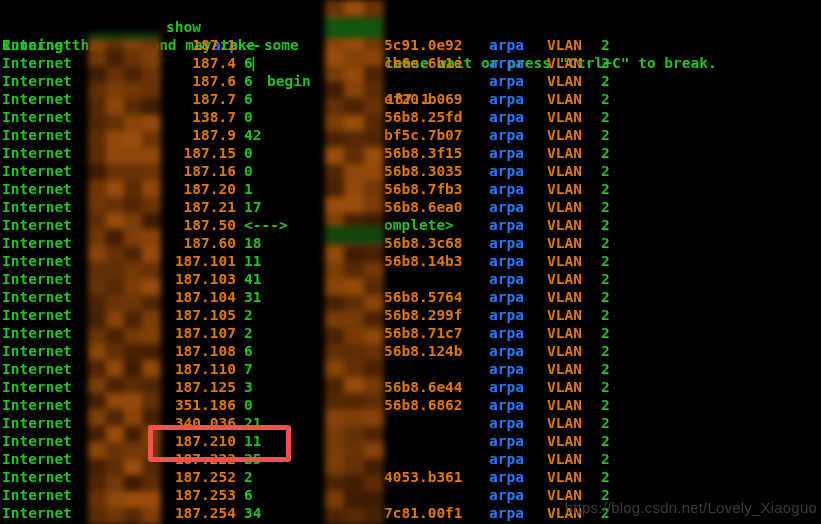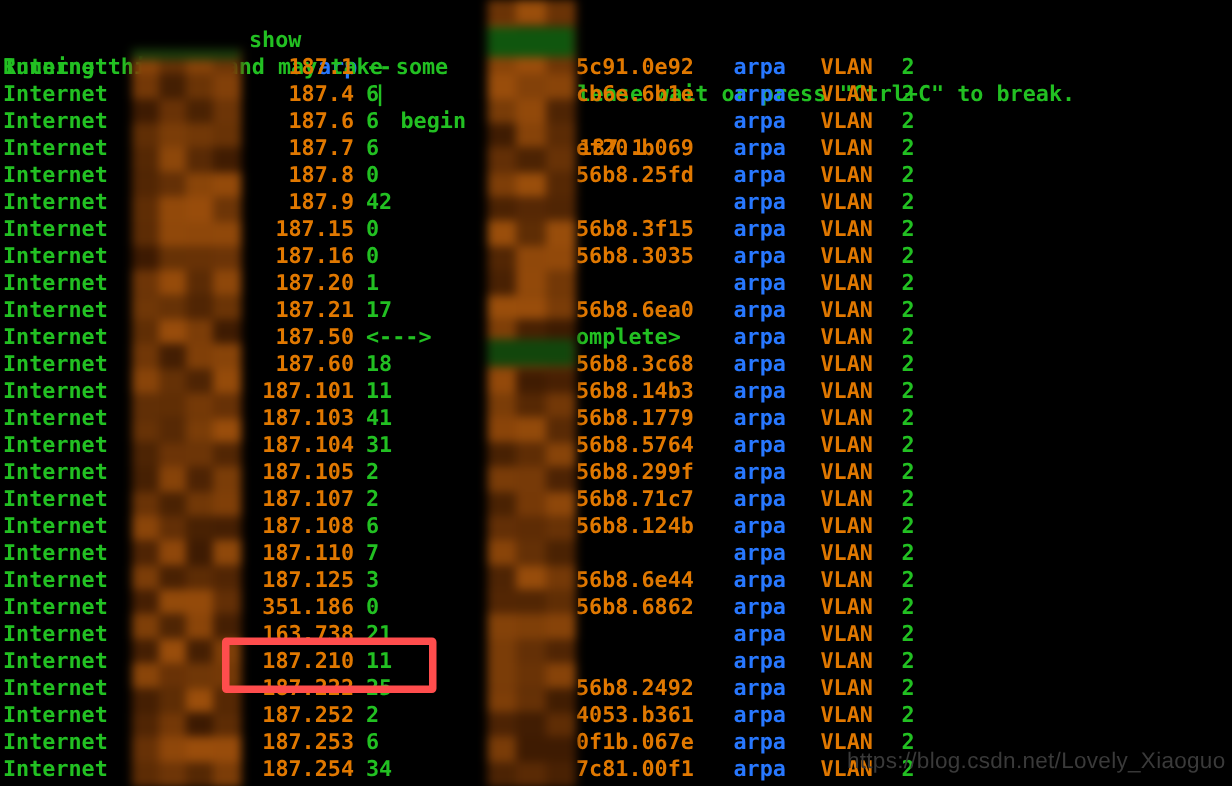--- a/index.html
+++ b/index.html
@@ -103,42 +103,42 @@
   <div class="line" style="top:18px;">
     <span class="abs c-green" style="left:2px;">Running this command may take some</span>
     <span class="abs c-green" style="left:385px;">lease wait or press "Ctrl+C" to break.</span>
   </div>
 
   <div id="arp-rows">
       <div class="line" style="top: 36px;"><span class="seg c-green col-proto">Internet</span><span class="seg c-orange col-ip">187.1</span><span class="seg c-green col-age">--</span><span class="seg c-orange col-mac">5c91.0e92</span><span class="seg c-blue col-type">arpa</span><span class="seg c-orange col-iface">VLAN</span><span class="seg c-green col-vlan">2</span></div>
       <div class="line" style="top: 54px;"><span class="seg c-green col-proto">Internet</span><span class="seg c-orange col-ip">187.4</span><span class="seg c-green col-age">6</span><span class="seg c-orange col-mac">cb6e.6b1e</span><span class="seg c-blue col-type">arpa</span><span class="seg c-orange col-iface">VLAN</span><span class="seg c-green col-vlan">2</span></div>
       <div class="line" style="top: 72px;"><span class="seg c-green col-proto">Internet</span><span class="seg c-orange col-ip">187.6</span><span class="seg c-green col-age">6</span><span class="seg c-blue col-type">arpa</span><span class="seg c-orange col-iface">VLAN</span><span class="seg c-green col-vlan">2</span></div>
       <div class="line" style="top: 90px;"><span class="seg c-green col-proto">Internet</span><span class="seg c-orange col-ip">187.7</span><span class="seg c-green col-age">6</span><span class="seg c-orange col-mac">ef20.b069</span><span class="seg c-blue col-type">arpa</span><span class="seg c-orange col-iface">VLAN</span><span class="seg c-green col-vlan">2</span></div>
-      <div class="line" style="top: 108px;"><span class="seg c-green col-proto">Internet</span><span class="seg c-orange col-ip">187.8</span><span class="seg c-green col-age">0</span><span class="seg c-orange col-mac">56b8.25fd</span><span class="seg c-blue col-type">arpa</span><span class="seg c-orange col-iface">VLAN</span><span class="seg c-green col-vlan">2</span></div>
-      <div class="line" style="top: 126px;"><span class="seg c-green col-proto">Internet</span><span class="seg c-orange col-ip">187.9</span><span class="seg c-green col-age">42</span><span class="seg c-blue col-type">arpa</span><span class="seg c-orange col-iface">VLAN</span><span class="seg c-green col-vlan">2</span></div>
+      <div class="line" style="top: 108px;"><span class="seg c-green col-proto">Internet</span><span class="seg c-orange col-ip">138.7</span><span class="seg c-green col-age">0</span><span class="seg c-orange col-mac">56b8.25fd</span><span class="seg c-blue col-type">arpa</span><span class="seg c-orange col-iface">VLAN</span><span class="seg c-green col-vlan">2</span></div>
+      <div class="line" style="top: 126px;"><span class="seg c-green col-proto">Internet</span><span class="seg c-orange col-ip">187.9</span><span class="seg c-green col-age">42</span><span class="seg c-orange col-mac">bf5c.7b07</span><span class="seg c-blue col-type">arpa</span><span class="seg c-orange col-iface">VLAN</span><span class="seg c-green col-vlan">2</span></div>
       <div class="line" style="top: 144px;"><span class="seg c-green col-proto">Internet</span><span class="seg c-orange col-ip">187.15</span><span class="seg c-green col-age">0</span><span class="seg c-orange col-mac">56b8.3f15</span><span class="seg c-blue col-type">arpa</span><span class="seg c-orange col-iface">VLAN</span><span class="seg c-green col-vlan">2</span></div>
       <div class="line" style="top: 162px;"><span class="seg c-green col-proto">Internet</span><span class="seg c-orange col-ip">187.16</span><span class="seg c-green col-age">0</span><span class="seg c-orange col-mac">56b8.3035</span><span class="seg c-blue col-type">arpa</span><span class="seg c-orange col-iface">VLAN</span><span class="seg c-green col-vlan">2</span></div>
-      <div class="line" style="top: 180px;"><span class="seg c-green col-proto">Internet</span><span class="seg c-orange col-ip">187.20</span><span class="seg c-green col-age">1</span><span class="seg c-blue col-type">arpa</span><span class="seg c-orange col-iface">VLAN</span><span class="seg c-green col-vlan">2</span></div>
+      <div class="line" style="top: 180px;"><span class="seg c-green col-proto">Internet</span><span class="seg c-orange col-ip">187.20</span><span class="seg c-green col-age">1</span><span class="seg c-orange col-mac">56b8.7fb3</span><span class="seg c-blue col-type">arpa</span><span class="seg c-orange col-iface">VLAN</span><span class="seg c-green col-vlan">2</span></div>
       <div class="line" style="top: 198px;"><span class="seg c-green col-proto">Internet</span><span class="seg c-orange col-ip">187.21</span><span class="seg c-green col-age">17</span><span class="seg c-orange col-mac">56b8.6ea0</span><span class="seg c-blue col-type">arpa</span><span class="seg c-orange col-iface">VLAN</span><span class="seg c-green col-vlan">2</span></div>
       <div class="line" style="top: 216px;"><span class="seg c-green col-proto">Internet</span><span class="seg c-orange col-ip">187.50</span><span class="seg c-green col-age">&lt;---&gt;</span><span class="seg c-green col-mac">omplete&gt;</span><span class="seg c-blue col-type">arpa</span><span class="seg c-orange col-iface">VLAN</span><span class="seg c-green col-vlan">2</span></div>
       <div class="line" style="top: 234px;"><span class="seg c-green col-proto">Internet</span><span class="seg c-orange col-ip">187.60</span><span class="seg c-green col-age">18</span><span class="seg c-orange col-mac">56b8.3c68</span><span class="seg c-blue col-type">arpa</span><span class="seg c-orange col-iface">VLAN</span><span class="seg c-green col-vlan">2</span></div>
       <div class="line" style="top: 252px;"><span class="seg c-green col-proto">Internet</span><span class="seg c-orange col-ip">187.101</span><span class="seg c-green col-age">11</span><span class="seg c-orange col-mac">56b8.14b3</span><span class="seg c-blue col-type">arpa</span><span class="seg c-orange col-iface">VLAN</span><span class="seg c-green col-vlan">2</span></div>
-      <div class="line" style="top: 270px;"><span class="seg c-green col-proto">Internet</span><span class="seg c-orange col-ip">187.103</span><span class="seg c-green col-age">41</span><span class="seg c-orange col-mac">56b8.1779</span><span class="seg c-blue col-type">arpa</span><span class="seg c-orange col-iface">VLAN</span><span class="seg c-green col-vlan">2</span></div>
+      <div class="line" style="top: 270px;"><span class="seg c-green col-proto">Internet</span><span class="seg c-orange col-ip">187.103</span><span class="seg c-green col-age">41</span><span class="seg c-blue col-type">arpa</span><span class="seg c-orange col-iface">VLAN</span><span class="seg c-green col-vlan">2</span></div>
       <div class="line" style="top: 288px;"><span class="seg c-green col-proto">Internet</span><span class="seg c-orange col-ip">187.104</span><span class="seg c-green col-age">31</span><span class="seg c-orange col-mac">56b8.5764</span><span class="seg c-blue col-type">arpa</span><span class="seg c-orange col-iface">VLAN</span><span class="seg c-green col-vlan">2</span></div>
       <div class="line" style="top: 306px;"><span class="seg c-green col-proto">Internet</span><span class="seg c-orange col-ip">187.105</span><span class="seg c-green col-age">2</span><span class="seg c-orange col-mac">56b8.299f</span><span class="seg c-blue col-type">arpa</span><span class="seg c-orange col-iface">VLAN</span><span class="seg c-green col-vlan">2</span></div>
       <div class="line" style="top: 324px;"><span class="seg c-green col-proto">Internet</span><span class="seg c-orange col-ip">187.107</span><span class="seg c-green col-age">2</span><span class="seg c-orange col-mac">56b8.71c7</span><span class="seg c-blue col-type">arpa</span><span class="seg c-orange col-iface">VLAN</span><span class="seg c-green col-vlan">2</span></div>
       <div class="line" style="top: 342px;"><span class="seg c-green col-proto">Internet</span><span class="seg c-orange col-ip">187.108</span><span class="seg c-green col-age">6</span><span class="seg c-orange col-mac">56b8.124b</span><span class="seg c-blue col-type">arpa</span><span class="seg c-orange col-iface">VLAN</span><span class="seg c-green col-vlan">2</span></div>
       <div class="line" style="top: 360px;"><span class="seg c-green col-proto">Internet</span><span class="seg c-orange col-ip">187.110</span><span class="seg c-green col-age">7</span><span class="seg c-blue col-type">arpa</span><span class="seg c-orange col-iface">VLAN</span><span class="seg c-green col-vlan">2</span></div>
       <div class="line" style="top: 378px;"><span class="seg c-green col-proto">Internet</span><span class="seg c-orange col-ip">187.125</span><span class="seg c-green col-age">3</span><span class="seg c-orange col-mac">56b8.6e44</span><span class="seg c-blue col-type">arpa</span><span class="seg c-orange col-iface">VLAN</span><span class="seg c-green col-vlan">2</span></div>
       <div class="line" style="top: 396px;"><span class="seg c-green col-proto">Internet</span><span class="seg c-orange col-ip">351.186</span><span class="seg c-green col-age">0</span><span class="seg c-orange col-mac">56b8.6862</span><span class="seg c-blue col-type">arpa</span><span class="seg c-orange col-iface">VLAN</span><span class="seg c-green col-vlan">2</span></div>
-      <div class="line" style="top: 414px;"><span class="seg c-green col-proto">Internet</span><span class="seg c-orange col-ip">163.738</span><span class="seg c-green col-age">21</span><span class="seg c-blue col-type">arpa</span><span class="seg c-orange col-iface">VLAN</span><span class="seg c-green col-vlan">2</span></div>
+      <div class="line" style="top: 414px;"><span class="seg c-green col-proto">Internet</span><span class="seg c-orange col-ip">340.036</span><span class="seg c-green col-age">21</span><span class="seg c-blue col-type">arpa</span><span class="seg c-orange col-iface">VLAN</span><span class="seg c-green col-vlan">2</span></div>
       <div class="line" style="top: 432px;"><span class="seg c-green col-proto">Internet</span><span class="seg c-orange col-ip">187.210</span><span class="seg c-green col-age">11</span><span class="seg c-blue col-type">arpa</span><span class="seg c-orange col-iface">VLAN</span><span class="seg c-green col-vlan">2</span></div>
-      <div class="line" style="top: 450px;"><span class="seg c-green col-proto">Internet</span><span class="seg c-orange col-ip">187.222</span><span class="seg c-green col-age">25</span><span class="seg c-orange col-mac">56b8.2492</span><span class="seg c-blue col-type">arpa</span><span class="seg c-orange col-iface">VLAN</span><span class="seg c-green col-vlan">2</span></div>
+      <div class="line" style="top: 450px;"><span class="seg c-green col-proto">Internet</span><span class="seg c-orange col-ip">187.222</span><span class="seg c-green col-age">25</span><span class="seg c-blue col-type">arpa</span><span class="seg c-orange col-iface">VLAN</span><span class="seg c-green col-vlan">2</span></div>
       <div class="line" style="top: 468px;"><span class="seg c-green col-proto">Internet</span><span class="seg c-orange col-ip">187.252</span><span class="seg c-green col-age">2</span><span class="seg c-orange col-mac">4053.b361</span><span class="seg c-blue col-type">arpa</span><span class="seg c-orange col-iface">VLAN</span><span class="seg c-green col-vlan">2</span></div>
-      <div class="line" style="top: 486px;"><span class="seg c-green col-proto">Internet</span><span class="seg c-orange col-ip">187.253</span><span class="seg c-green col-age">6</span><span class="seg c-orange col-mac">0f1b.067e</span><span class="seg c-blue col-type">arpa</span><span class="seg c-orange col-iface">VLAN</span><span class="seg c-green col-vlan">2</span></div>
+      <div class="line" style="top: 486px;"><span class="seg c-green col-proto">Internet</span><span class="seg c-orange col-ip">187.253</span><span class="seg c-green col-age">6</span><span class="seg c-blue col-type">arpa</span><span class="seg c-orange col-iface">VLAN</span><span class="seg c-green col-vlan">2</span></div>
       <div class="line" style="top: 504px;"><span class="seg c-green col-proto">Internet</span><span class="seg c-orange col-ip">187.254</span><span class="seg c-green col-age">34</span><span class="seg c-orange col-mac">7c81.00f1</span><span class="seg c-blue col-type">arpa</span><span class="seg c-orange col-iface">VLAN</span><span class="seg c-green col-vlan">2</span></div>
     </div>
 
   <div class="censor" id="censor-left" style="left: 88px; top: 33px; width: 72px; height: 491px;">
       <div class="cell" style="left: 0px; top: 0px; width: 18.6px; height: 16.9667px; background: rgb(138, 68, 9);"></div>
       <div class="cell" style="left: 18px; top: 0px; width: 18.6px; height: 16.9667px; background: rgb(102, 49, 6);"></div>
       <div class="cell" style="left: 36px; top: 0px; width: 18.6px; height: 16.9667px; background: rgb(135, 67, 9);"></div>
       <div class="cell" style="left: 54px; top: 0px; width: 18.6px; height: 16.9667px; background: rgb(110, 54, 7);"></div>
       <div class="cell" style="left: 0px; top: 16.3667px; width: 18.6px; height: 16.9667px; background: rgb(116, 56, 7);"></div>
       <div class="cell" style="left: 18px; top: 16.3667px; width: 18.6px; height: 16.9667px; background: rgb(68, 31, 3);"></div>

